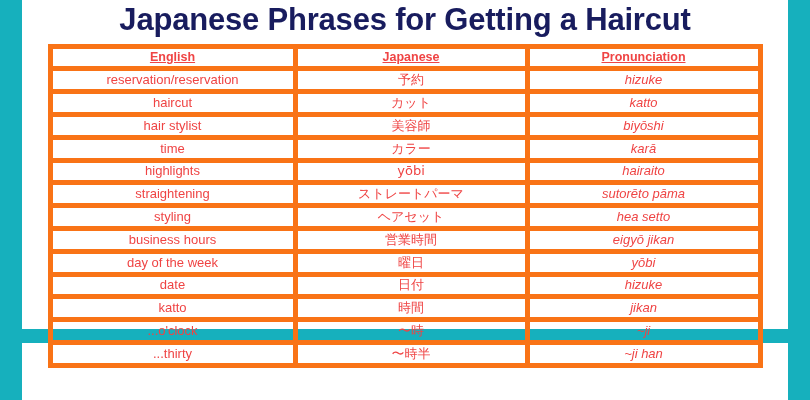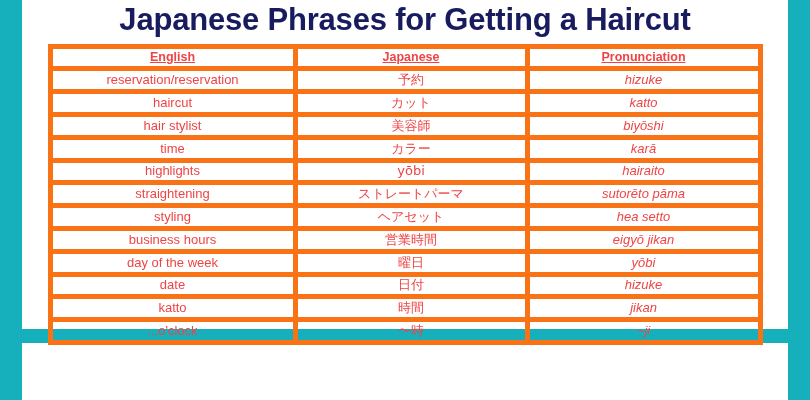--- a/index.html
+++ b/index.html
@@ -176,16 +176,21 @@
         <tr>
           <td class="en">katto</td>
           <td class="ja">時間</td>
           <td class="pr">jikan</td>
         </tr>
         <tr>
           <td class="en">...o'clock</td>
           <td class="ja">〜時</td>
           <td class="pr">~ji</td>
         </tr>
+        <tr>
+          <td class="en">...thirty</td>
+          <td class="ja">〜時半</td>
+          <td class="pr">~ji han</td>
+        </tr>
       </tbody>
     </table>
   </div>
 </div>
 
 </body></html>

